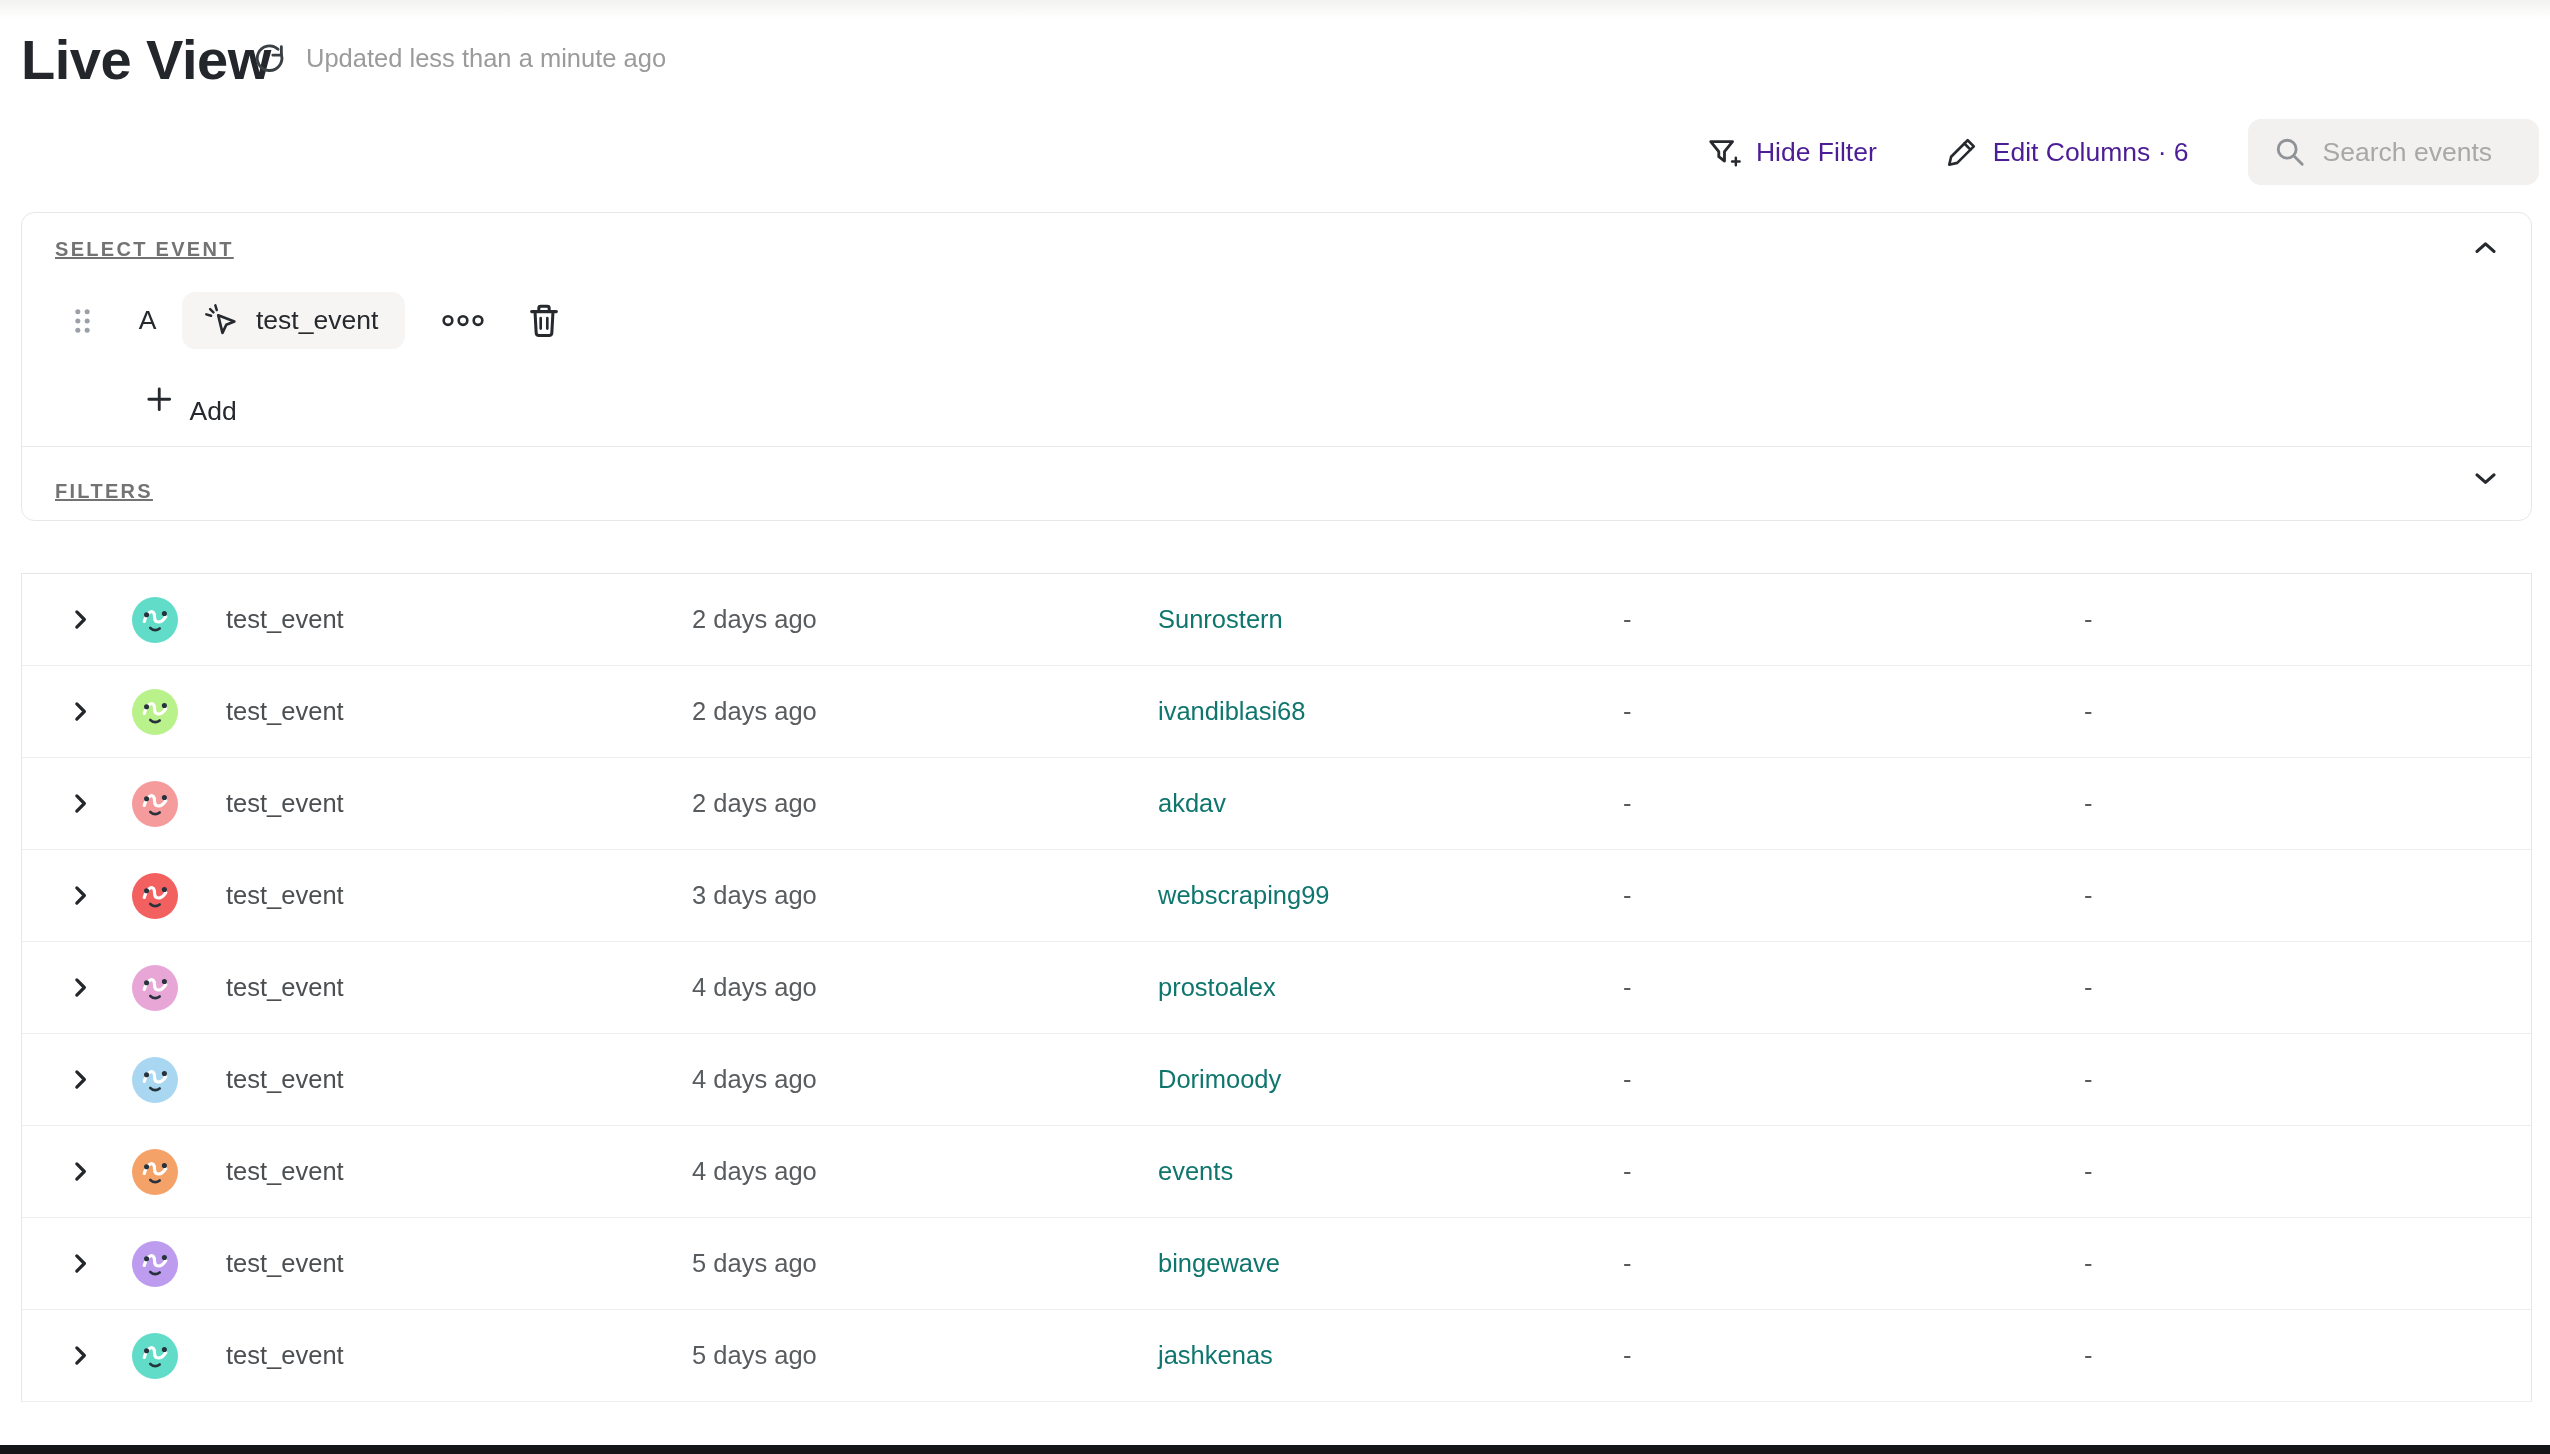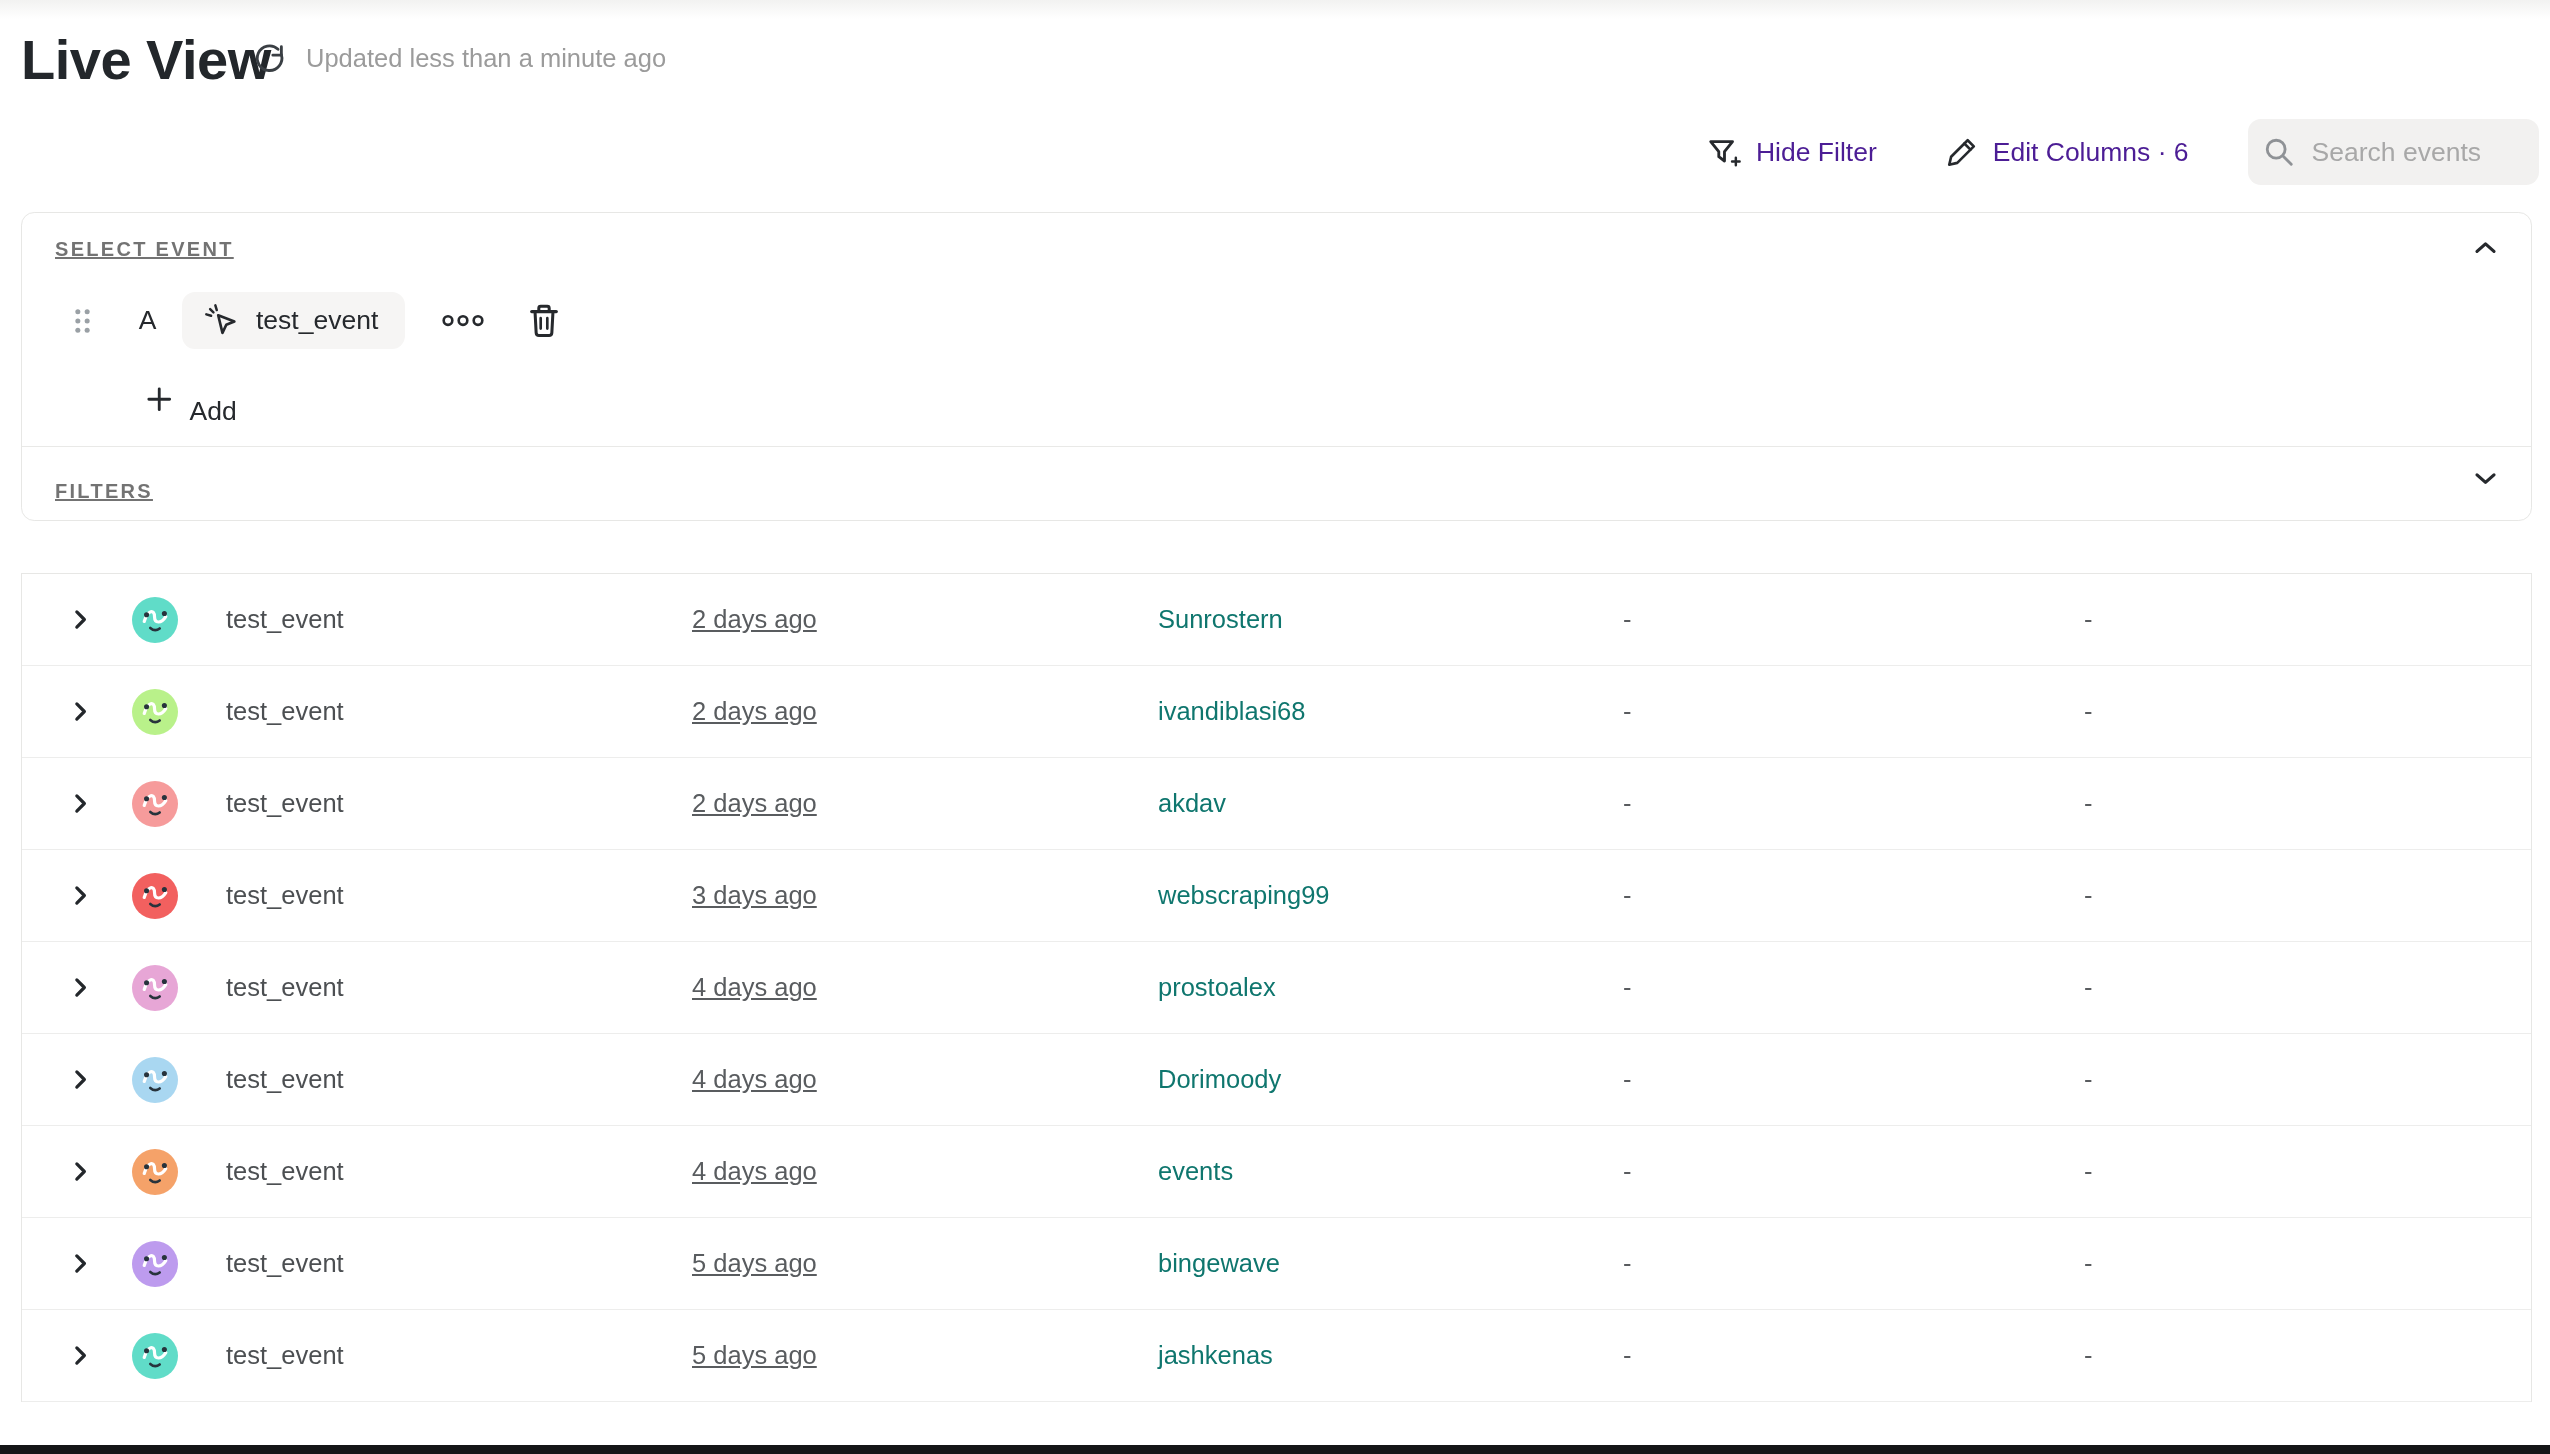--- a/index.html
+++ b/index.html
@@ -28,21 +28,21 @@
   
   .controls {
     position: absolute; top: 117px; right: 11.4px; height: 70px;
     display: flex; align-items: center;
   }
   .ctrl-btn { display: flex; align-items: center; gap: 14px; cursor: pointer; }
   .ctrl-btn .lbl { font-size: 26.5px; font-weight: 500; color: #4c1d95; white-space: nowrap; }
   .gap1 { width: 68px; } .gap2 { width: 59px; }
   .search-box {
     width: 291px; height: 66px; border-radius: 13px; background: #f2f1f0;
-    display: flex; align-items: center; gap: 17px; padding: 0 15px;
+    display: flex; align-items: center; gap: 17px; padding: 0 26px;
   }
   .search-box input {
     border: none; outline: none; background: transparent;
     font-family: inherit; font-size: 26.5px; color: #4a4a4a; width: 199px;
   }
   .search-box input::placeholder { color: #a8a8a8; }
   
   .query-card {
     position: absolute; left: 21px; top: 212px; width: 2511px; height: 309px;
     border: 1.4px solid #e7e7e5; border-radius: 13.2px; background: #fff;
@@ -88,21 +88,21 @@
   .thead {
     height: 74px; background: #f5f4f2; border-bottom: 1.4px solid #e3e2e0;
     font-size: 25.5px; font-weight: 500; color: #46494d;
   }
   .trow { height: 92px; border-bottom: 1.4px solid #ededec; font-size: 25.5px; }
   .cell-text { padding-left: 21px; }
   .c-expand { display: flex; justify-content: center; padding-left: 34px; }
   .c-avatar { display: flex; justify-content: center; }
   .avatar { width: 46px; height: 46px; border-radius: 50%; flex: 0 0 auto; }
   .ev-name { color: #4c4f52; }
-  .ev-time { color: #595c5f; text-decoration: underline; }
+  .ev-time { color: #595c5f; }
   .dash { color: #595c5f; }
   .id-link { color: #0f766e; text-decoration: none; cursor: pointer; }
   .expand-chevron { cursor: pointer; display: flex; }
   
   .bottom-bar { position: absolute; left: 0; bottom: 0; width: 100%; height: 10.4px; background: #141517; }
   svg { display: block; }
 </style>
 </head>
 <body>
 

